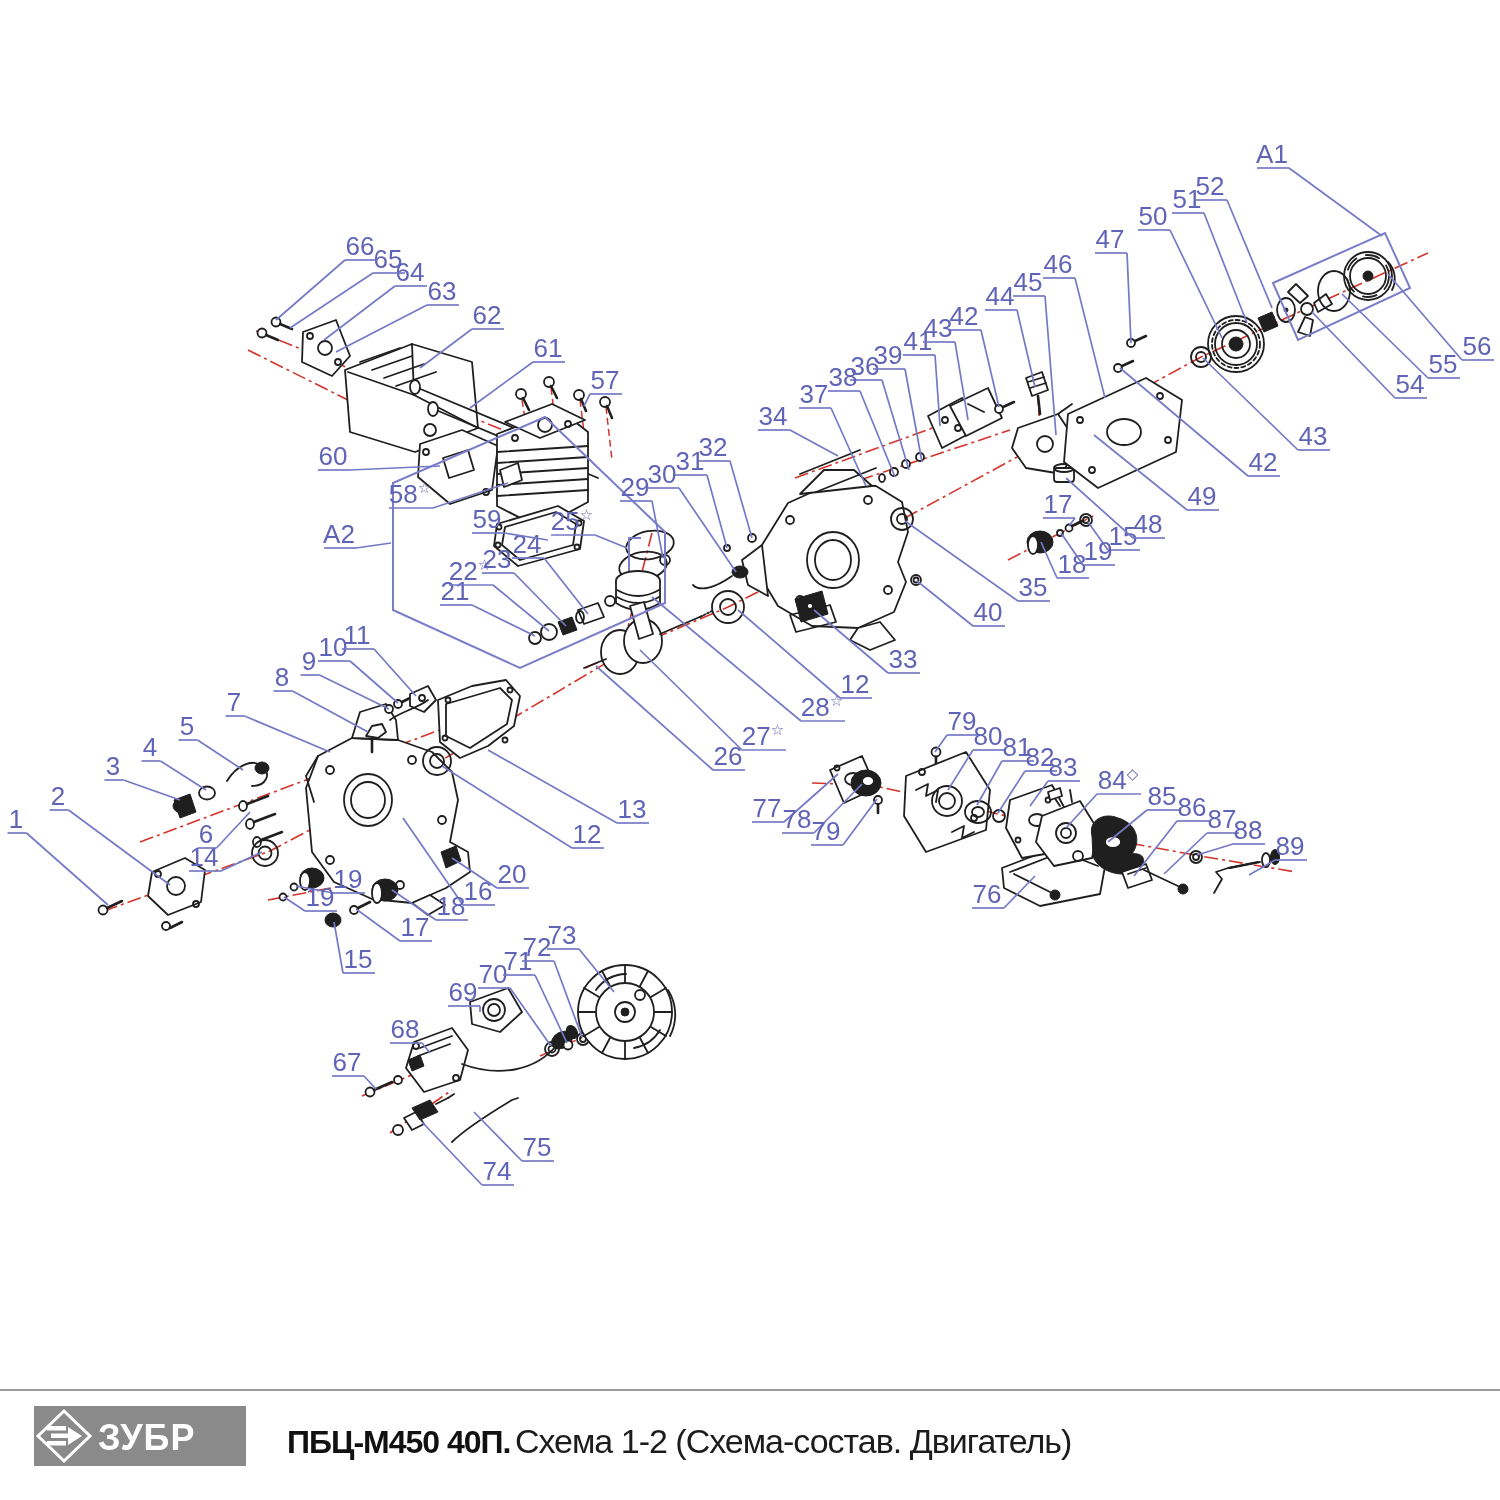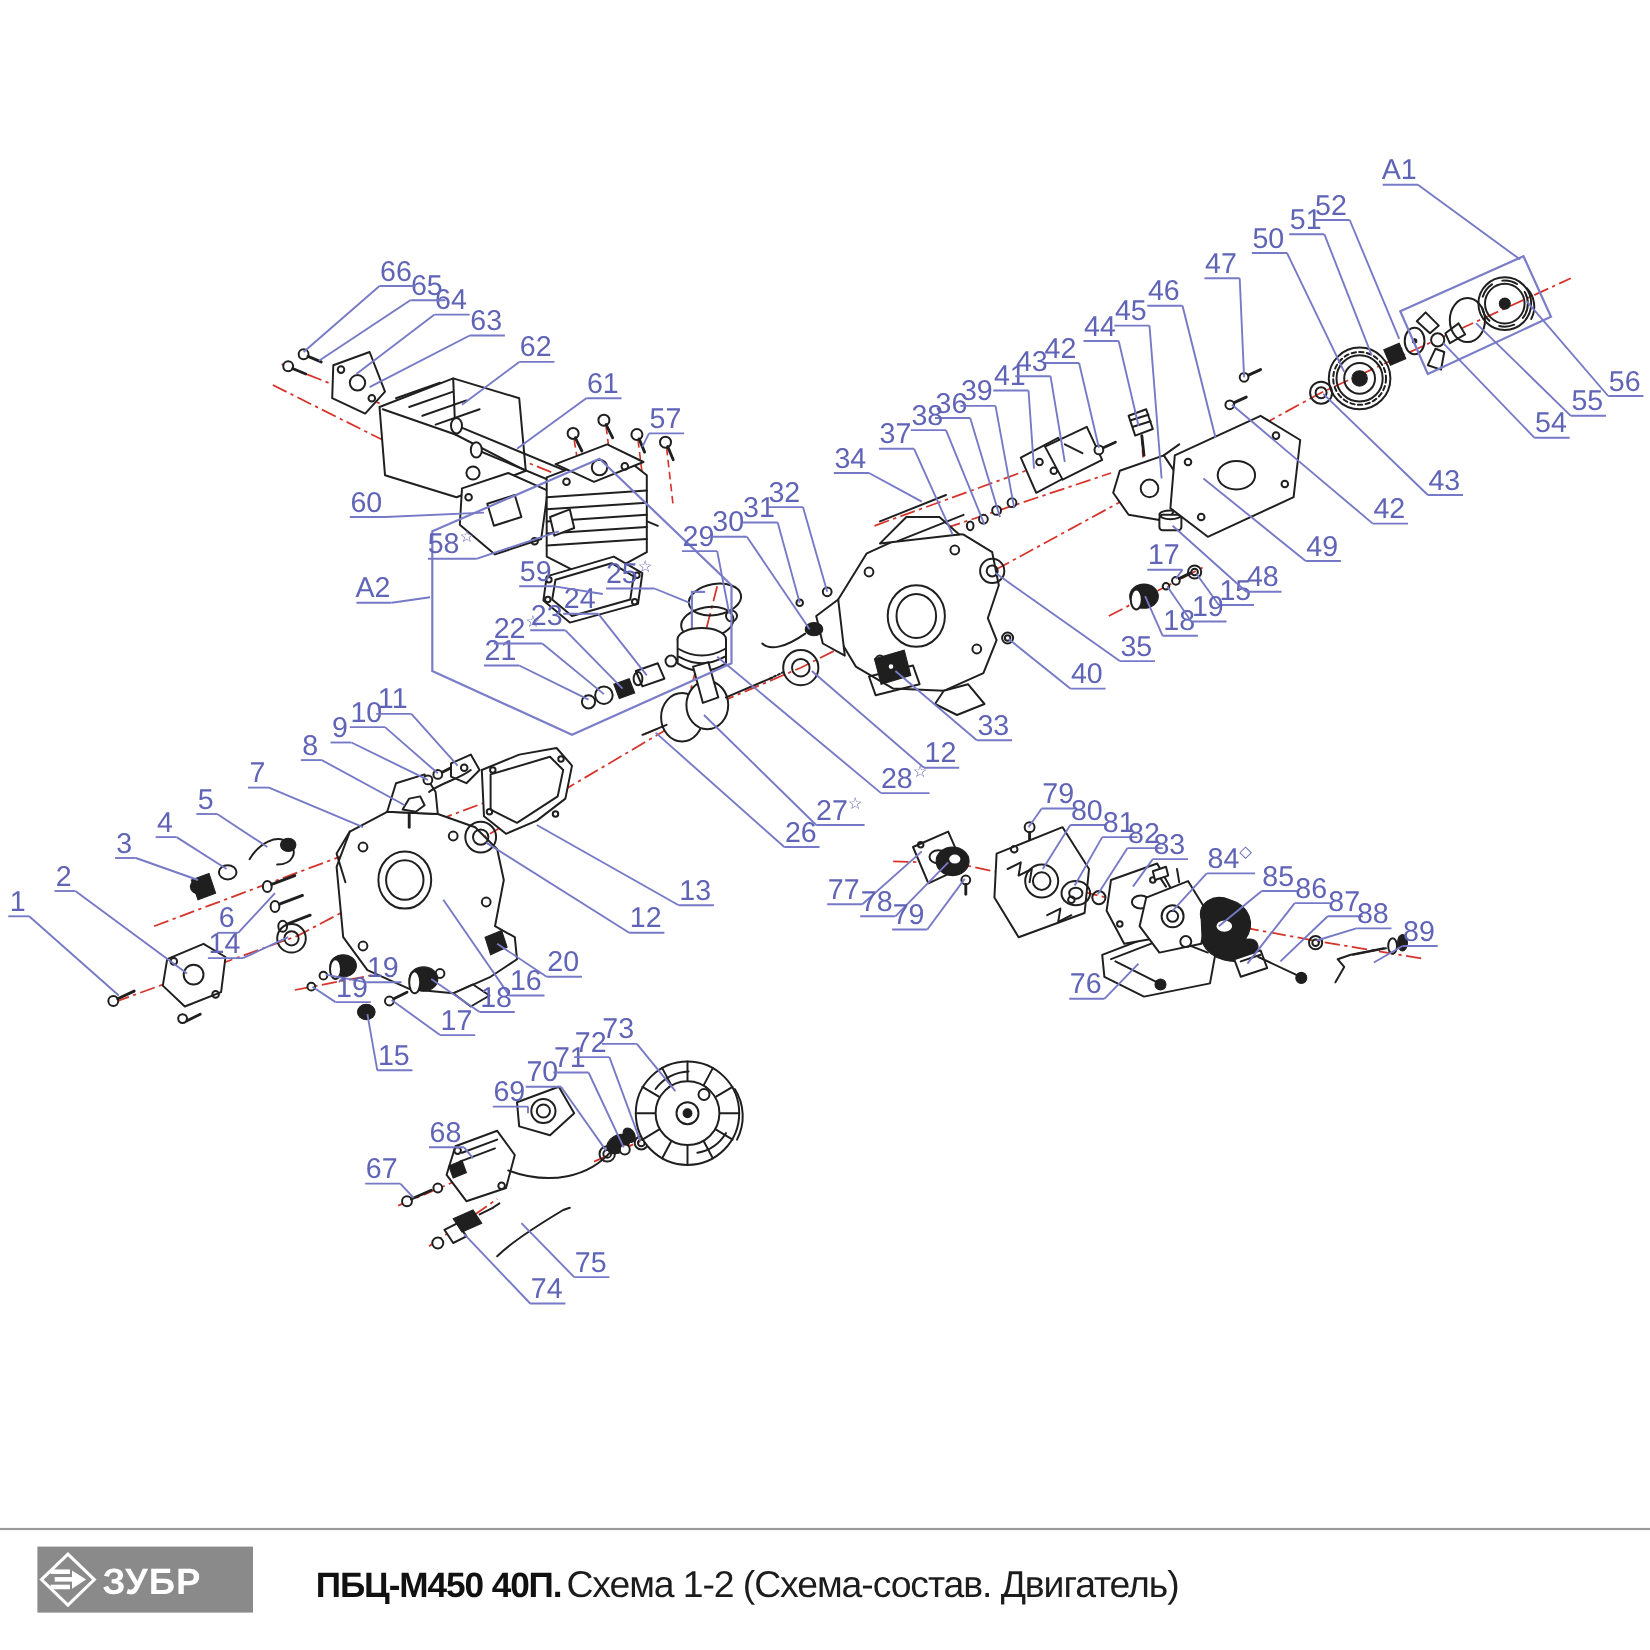--- a/index.html
+++ b/index.html
@@ -12,21 +12,21 @@
   .kf {stroke:var(--ink,#1f1f1f);fill:#1f1f1f;stroke-width:1;}
   .kw {stroke:var(--ink,#1f1f1f);fill:#ffffff;stroke-width:1.8;stroke-linejoin:round;}
   .r  {stroke:var(--centerline,#d6342b);fill:none;stroke-width:1.6;stroke-dasharray:14 4 3 4;}
   .r2 {stroke:var(--centerline,#d6342b);fill:none;stroke-width:1.5;stroke-dasharray:7 4;}
   .b  {stroke:var(--box,#7a7ec9);fill:none;stroke-width:2;stroke-linejoin:miter;}
   .callout-text{fill:var(--label,#6064b6);font-family:"Liberation Sans",sans-serif;font-size:26px;}
   .callout-line{stroke:var(--leader,#7579c6);stroke-width:1.7;fill:none;}
   
   .footer-rule{position:absolute;left:0;top:1389px;width:1500px;height:2px;
                background:var(--rule,#9b9b9b);}
-  .brand{position:absolute;left:34px;top:1406px;width:196px;height:60px;
+  .brand{position:absolute;left:34px;top:1406px;width:212px;height:60px;
          background:var(--logo-bg,#8a8a8a);display:flex;align-items:center;}
   .titleline{position:absolute;left:287px;top:1422px;width:1180px;white-space:nowrap;
              color:var(--title,#111);}
   .titleline .model{font-weight:bold;font-size:32px;letter-spacing:-1px;}
   .titleline .subtitle{font-weight:normal;font-size:34px;color:#1c1c1c;letter-spacing:-1px;}
 </style>
 </head>
 <body>
 
 <div class="page">

